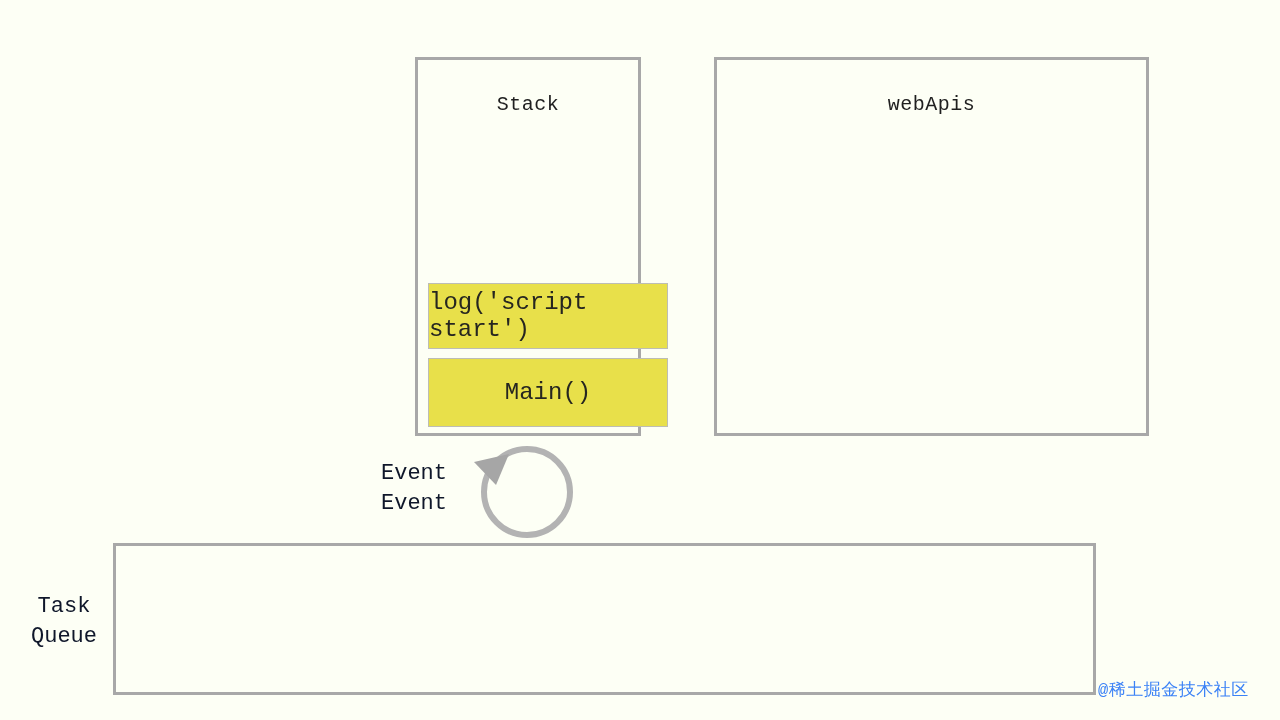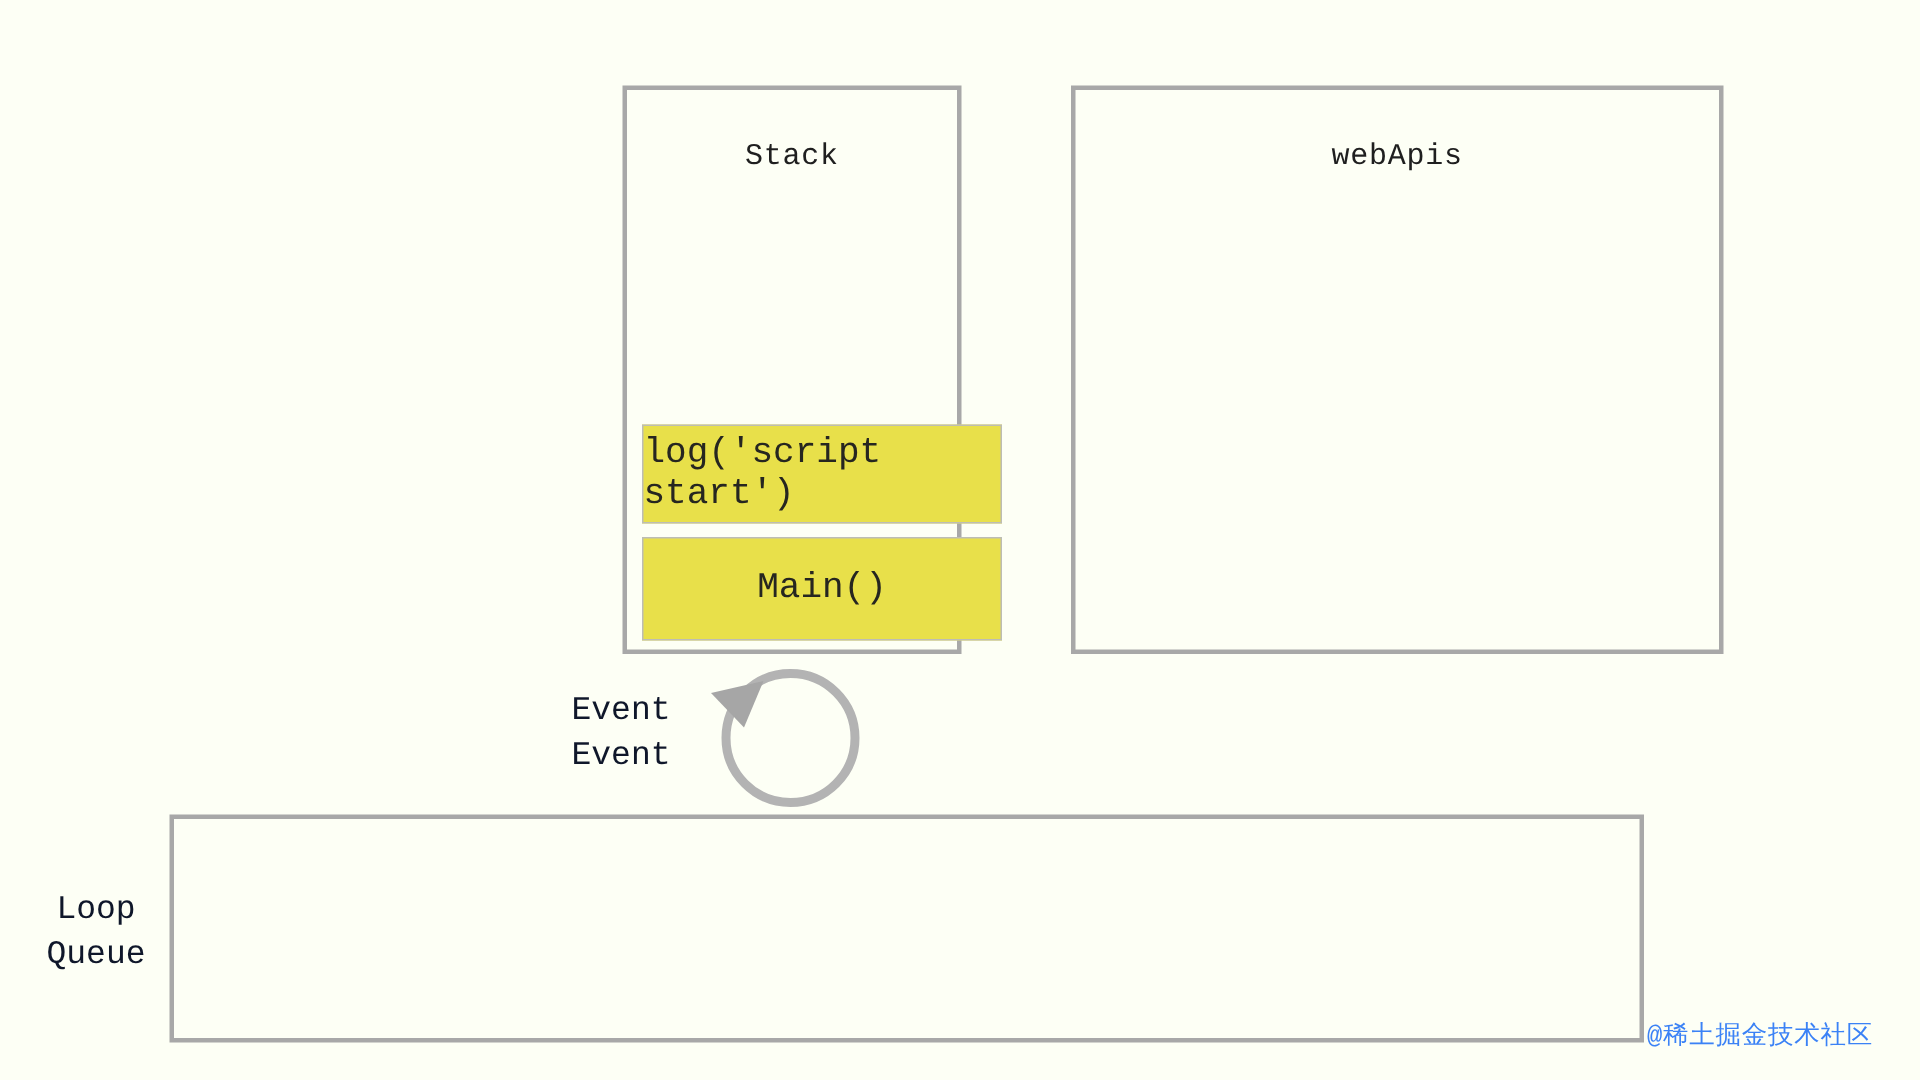--- a/index.html
+++ b/index.html
@@ -96,19 +96,19 @@
   </div>
 
   <svg class="event-loop-icon" viewBox="0 0 120 108" xmlns="http://www.w3.org/2000/svg">
     <circle cx="59" cy="54" r="43" fill="none" stroke="#b3b3b3" stroke-width="6"></circle>
     <polygon points="6,24 41,16 28,47" fill="#a6a6a6"></polygon>
   </svg>
 
   <div class="box task-queue-box"></div>
 
   <div class="side-label task-queue-label">
-    <div>Loop</div>
+    <div>Task</div>
     <div>Queue</div>
   </div>
 
   <div class="watermark">@稀土掘金技术社区</div>
 
 </div>
 
 </body></html>

